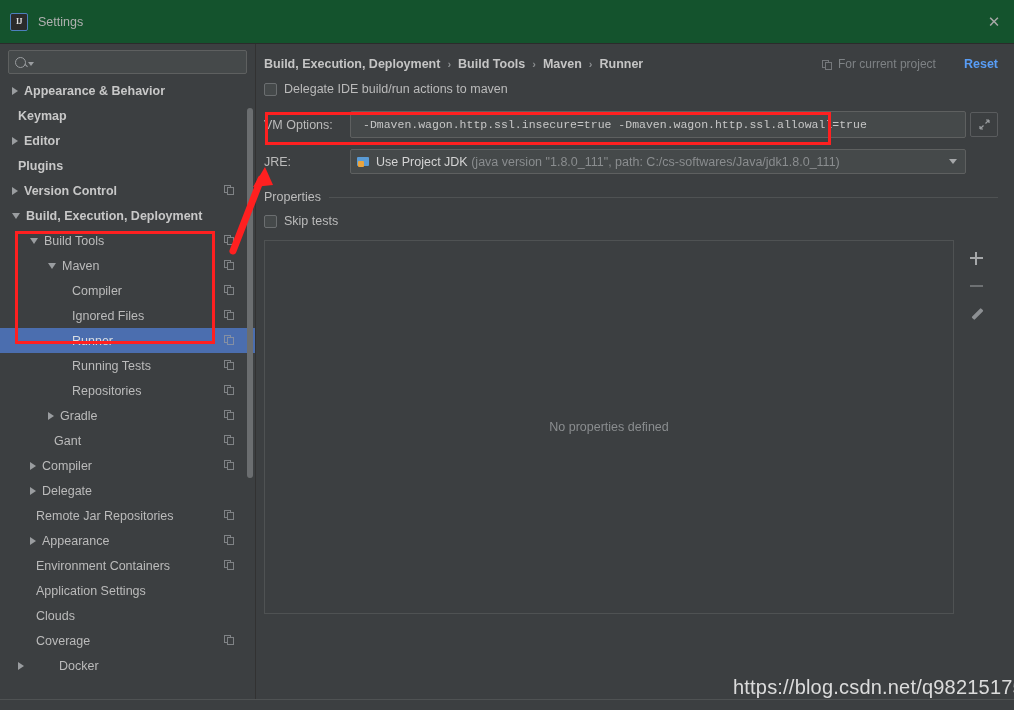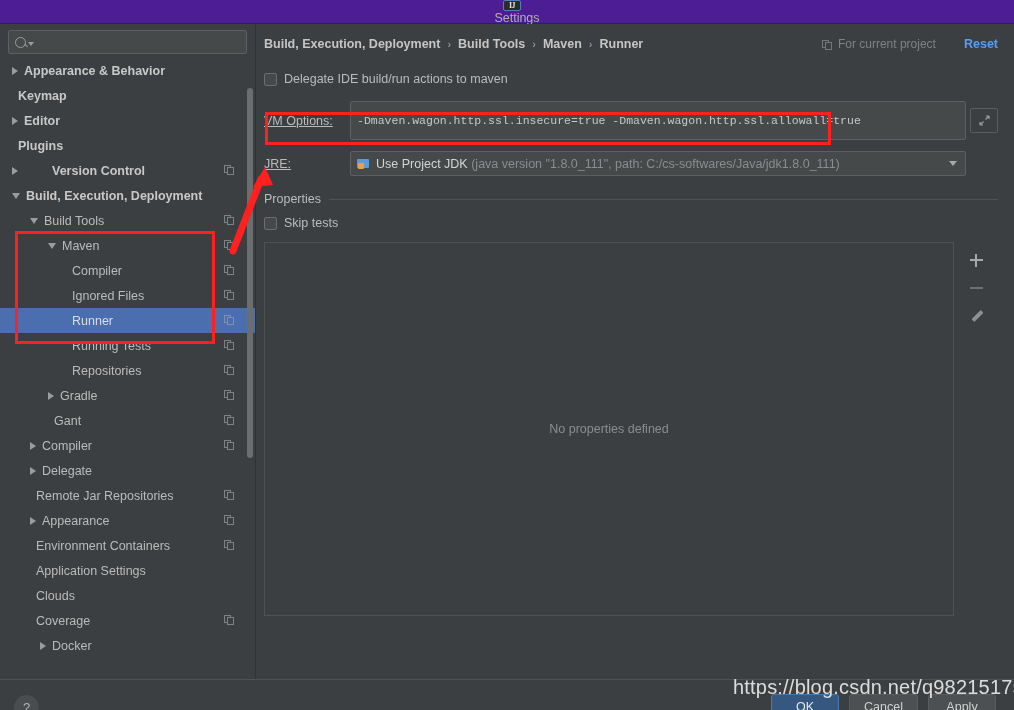--- a/index.html
+++ b/index.html
@@ -13,28 +13,27 @@
     overflow: hidden;
     font-family: "Liberation Sans", sans-serif;
     font-size: 12px;
     color: #bbbbbb;
     position: relative;
     -webkit-font-smoothing: antialiased;
   }
 
   
   .titlebar {
-    height: 24px;
-    background: #4c1d95;
+    height: 44px;
+    background: #14532d;
     border-bottom: 1px solid #2b2b2b;
     display: flex;
     align-items: center;
     padding: 0 0 0 10px;
     box-sizing: border-box;
-    flex-direction: column;
   }
   .ij-logo {
     width: 16px; height: 16px;
     background: #2b2b2b;
     border: 1px solid #4d7fbd;
     border-radius: 2px;
     display: flex; align-items: center; justify-content: center;
     font-size: 8px; font-weight: bold; color: #e0e0e0;
     letter-spacing: -0.5px;
     font-family: "Liberation Serif", serif;
@@ -236,21 +235,21 @@
     cursor: pointer;
   }
 
   .form {
     padding: 0 16px 0 8px;
   }
   .chk-row {
     display: flex;
     align-items: center;
     height: 22px;
-    margin-top: 17px;
+    margin-top: 7px;
   }
   .chk {
     width: 13px; height: 13px;
     border: 1px solid #6b6e70;
     background: #45494a;
     border-radius: 2px;
     box-sizing: border-box;
     position: relative;
     flex-shrink: 0;
     margin-right: 7px;
@@ -269,33 +268,32 @@
   .field-row {
     display: flex;
     align-items: center;
     margin-top: 11px;
   }
   .field-label {
     width: 86px;
     font-size: 12.5px;
     color: #bbbbbb;
     flex-shrink: 0;
-    text-decoration: underline;
   }
   .field-label.wide { width: 138px; }
   .text-field {
     flex: 1;
-    height: 39px;
+    height: 27px;
     background: #45494a;
     border: 1px solid #5e6060;
     border-radius: 2px;
     box-sizing: border-box;
     display: flex;
     align-items: center;
-    padding: 0 6px;
+    padding: 0 12px;
     font-family: "Liberation Mono", monospace;
     font-size: 11.5px;
     color: #c7c7c7;
     white-space: nowrap;
     overflow: hidden;
   }
   .combo {
     flex: 1;
     height: 25px;
     background: #45494a;
@@ -569,21 +567,21 @@
         <div class="tree-row bold" style="padding-left: 12px; text-align: center;">
           <span class="arrow arrow-right"></span>
           <span class="tree-label">Editor</span>
           <span class="tree-spacer"></span>
         </div>
         <div class="tree-row bold" style="padding-left: 12px;">
           <span class="arrow arrow-none"></span>
           <span class="tree-label">Plugins</span>
           <span class="tree-spacer"></span>
         </div>
-        <div class="tree-row bold" style="padding-left: 12px; gap: 28px;">
+        <div class="tree-row bold" style="padding-left: 12px;">
           <span class="arrow arrow-right"></span>
           <span class="tree-label">Version Control</span>
           <span class="tree-spacer"></span>
           <span class="copy-icon"></span>
         </div>
         <div class="tree-row bold" style="padding-left: 12px;">
           <span class="arrow arrow-down"></span>
           <span class="tree-label">Build, Execution, Deployment</span>
           <span class="tree-spacer"></span>
         </div>
@@ -679,21 +677,21 @@
           <span class="arrow arrow-none"></span>
           <span class="tree-label">Clouds</span>
           <span class="tree-spacer"></span>
         </div>
         <div class="tree-row" style="padding-left: 30px;">
           <span class="arrow arrow-none"></span>
           <span class="tree-label">Coverage</span>
           <span class="tree-spacer"></span>
           <span class="copy-icon"></span>
         </div>
-        <div class="tree-row" style="padding-left: 40px;">
+        <div class="tree-row" style="padding-left: 18px; gap: 29px;">
           <span class="arrow arrow-right"></span>
           <span class="tree-label">Docker</span>
           <span class="tree-spacer"></span>
         </div>
       </div>
 
     <div class="tree-thumb" style="top:64px; height:370px;"></div>
   </div>
 
   <div class="content">

